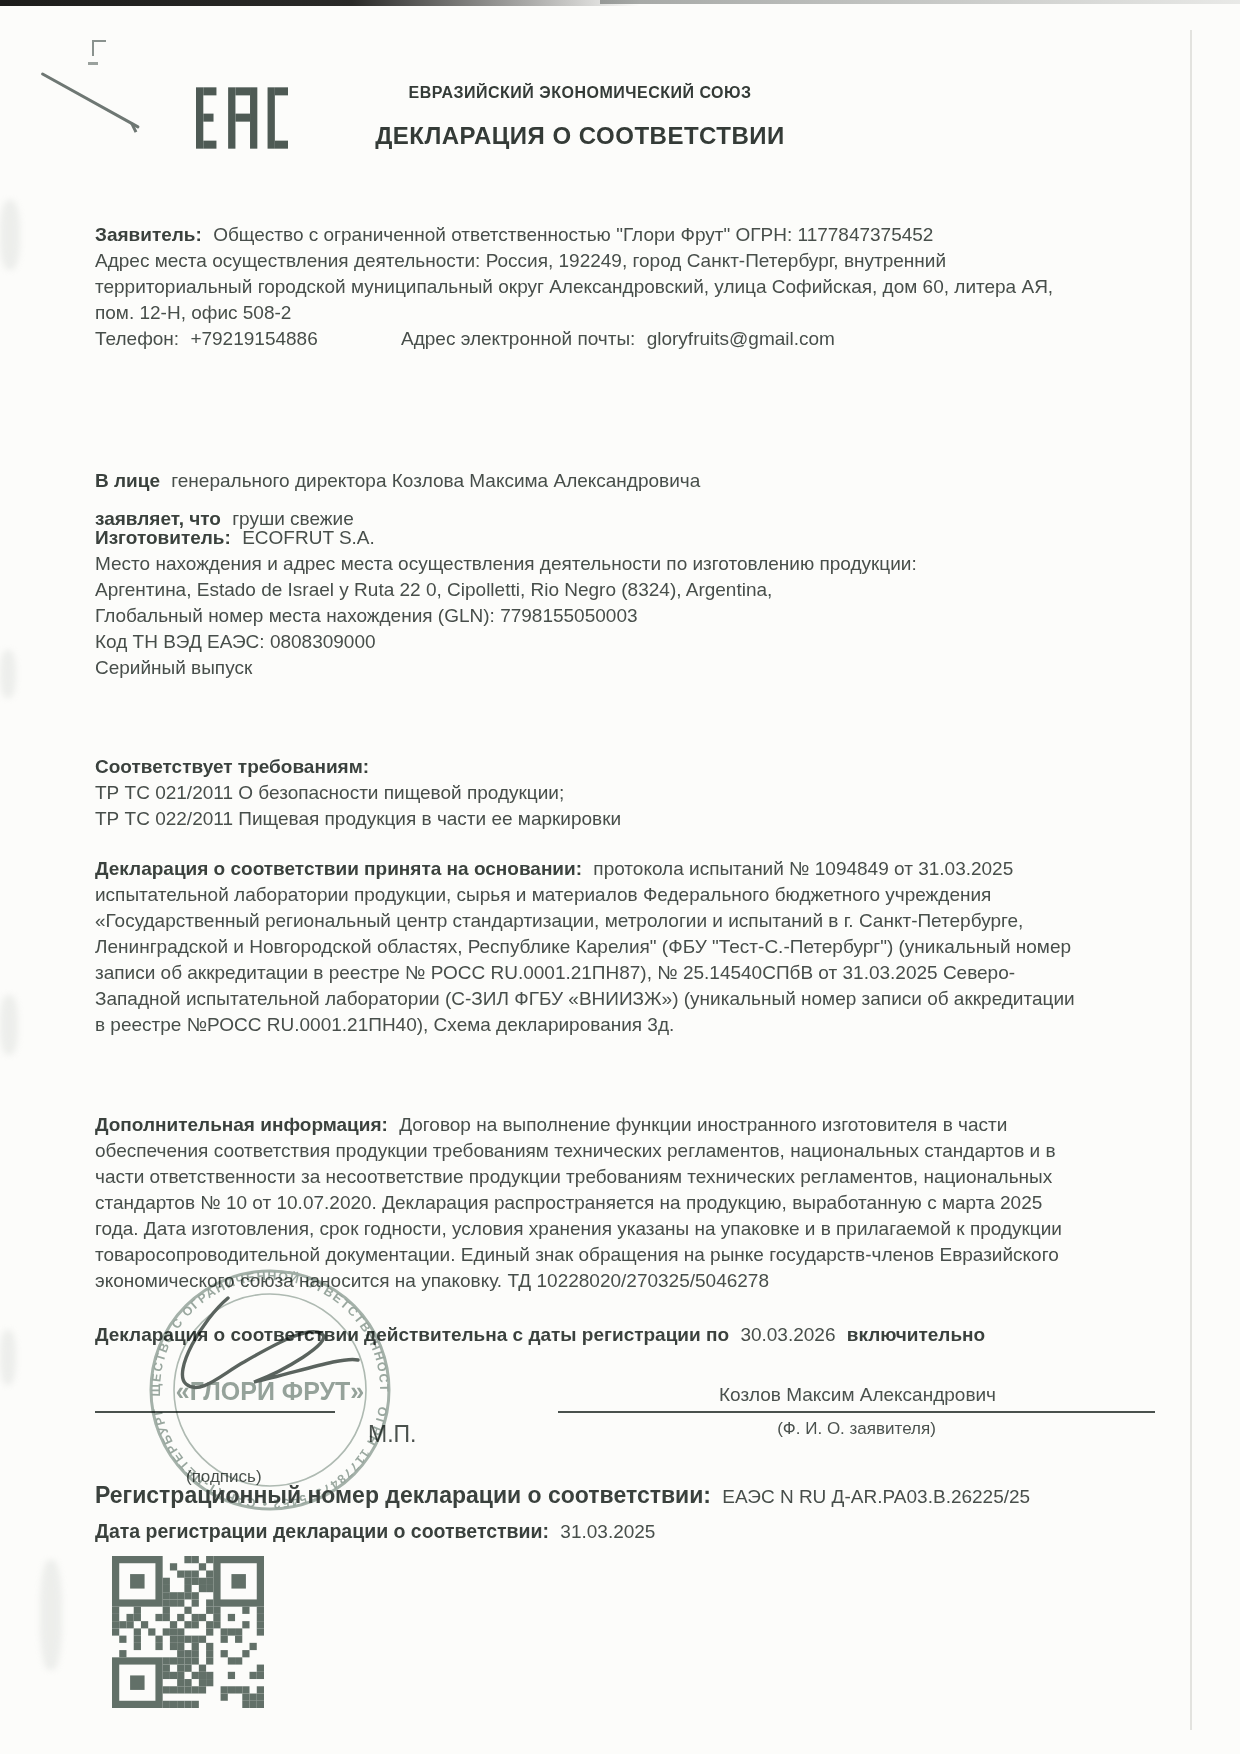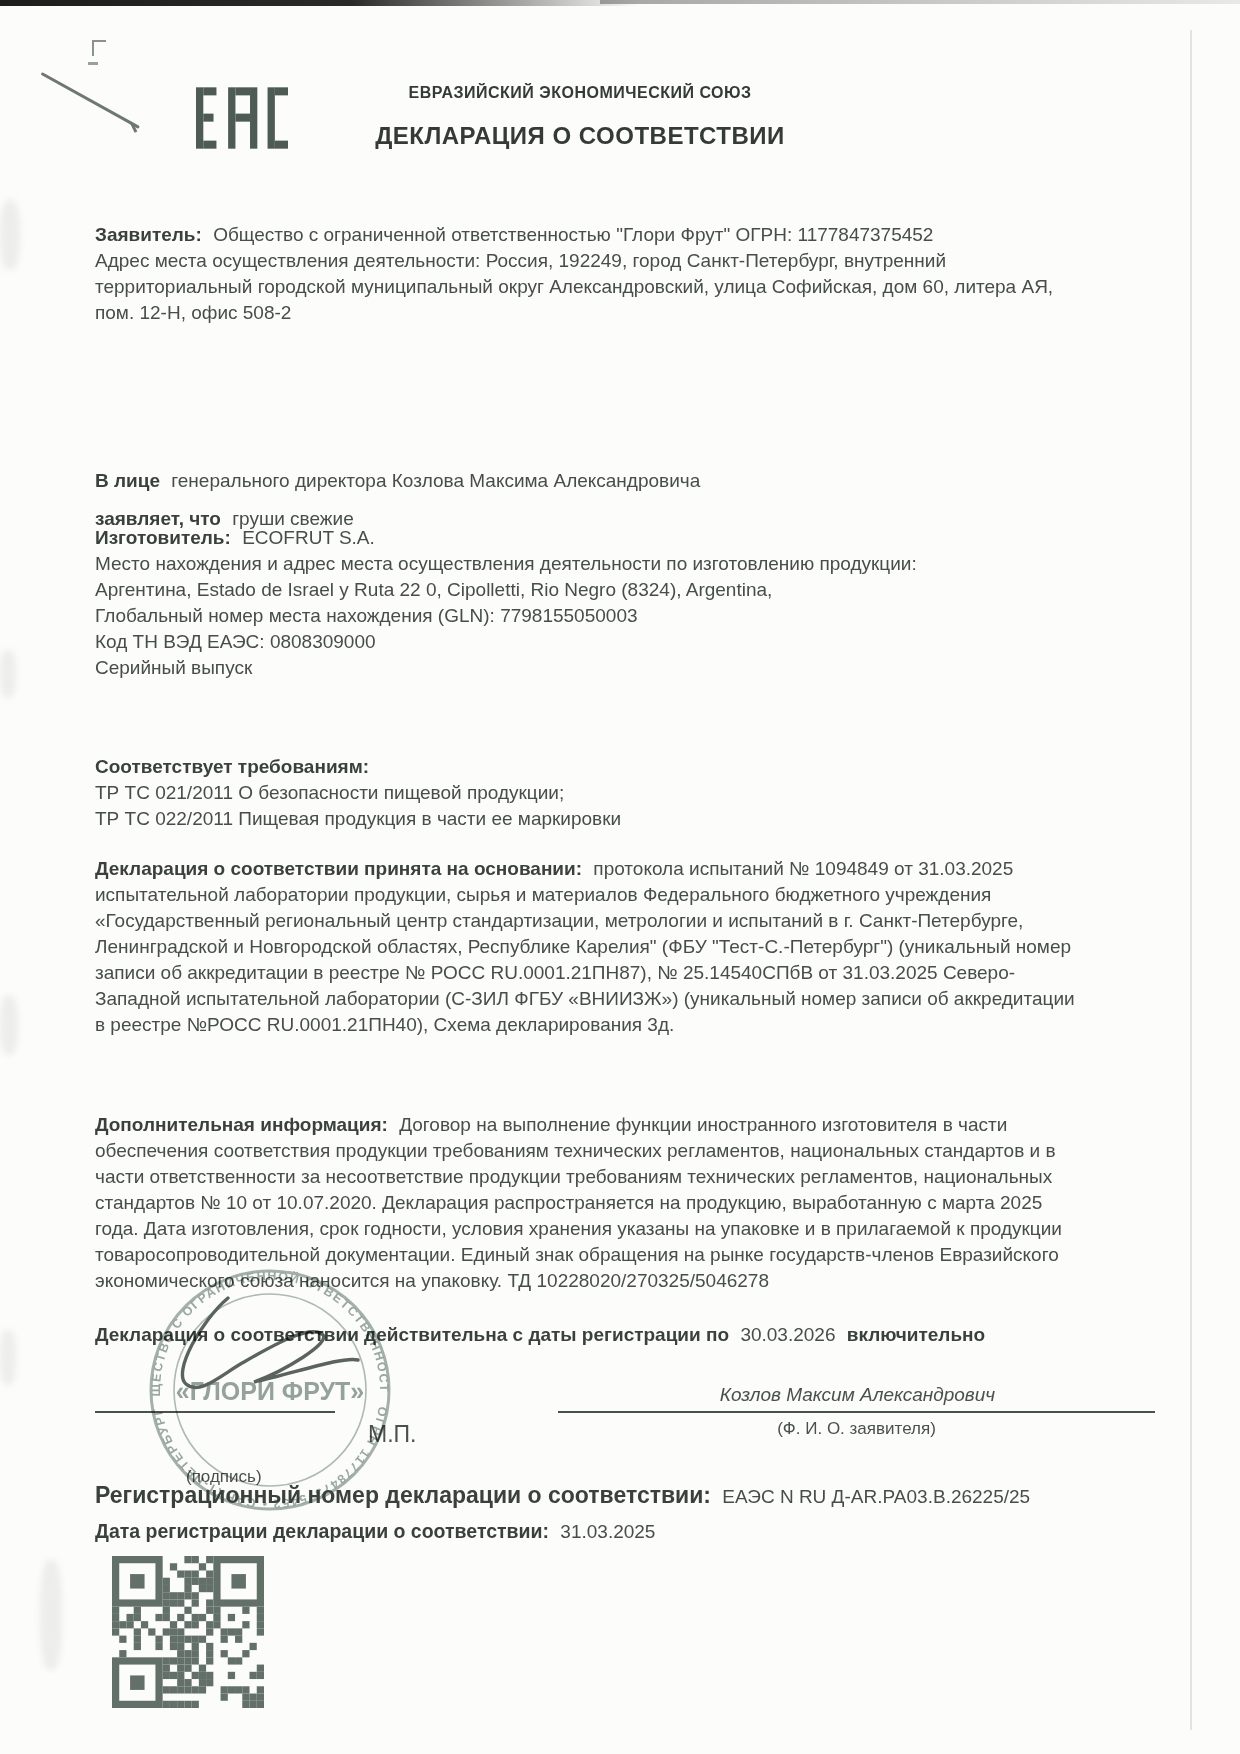--- a/index.html
+++ b/index.html
@@ -34,21 +34,21 @@
   .title2{font-size:24px;font-weight:bold;letter-spacing:.5px;margin-top:20px;}
   
   .block{position:absolute;left:95px;width:988px;font-size:19px;line-height:26px;}
   .para{margin:0;}
   .b{font-weight:bold;color:#3a413d;}
   .gap-left{margin-left:78px;}
   .sp{margin-left:6px;}
   
   .sig-line{position:absolute;height:2px;background:#49514d;}
   .sig-caption{position:absolute;font-size:17px;color:#4a514d;}
-  .signer-name{position:absolute;font-size:19px;color:#4a514d;font-style:italic;}
+  .signer-name{position:absolute;font-size:19px;color:#4a514d;}
   .stamp{top:1262px;left:142px;width:256px;height:256px;opacity:.92;
     mix-blend-mode:multiply;}
   .qr{top:1556px;left:112px;width:152px;height:152px;}
   .qr svg{width:100%;height:100%;}
 </style>
 </head>
 <body>
 
 <div class="page">
 
@@ -84,20 +84,26 @@
     <div class="title1">ЕВРАЗИЙСКИЙ ЭКОНОМИЧЕСКИЙ СОЮЗ</div>
     <div class="title2">ДЕКЛАРАЦИЯ О СООТВЕТСТВИИ</div>
   </div>
 
   <div class="block" style="top:222px;">
     <p class="para">
       <span class="b">Заявитель:</span>
       <span class="sp">Общество с ограниченной ответственностью  "Глори Фрут" ОГРН: 1177847375452</span>
     </p>
     <p class="para">Адрес места осуществления деятельности: Россия, 192249, город  Санкт-Петербург, внутренний территориальный  городской муниципальный  округ Александровский, улица  Софийская, дом  60, литера АЯ, пом. 12-Н, офис 508-2</p>
+    <p class="para">
+      <span>Телефон:</span>
+      <span class="sp">+79219154886</span>
+      <span class="gap-left">Адрес электронной почты:</span>
+      <span class="sp">gloryfruits@gmail.com</span>
+    </p>
   </div>
 
   <div class="block" style="top:468px;">
     <p class="para">
       <span class="b">В лице</span>
       <span class="sp">генерального  директора  Козлова Максима Александровича</span>
     </p>
   </div>
 
   <div class="block" style="top:506px;">

